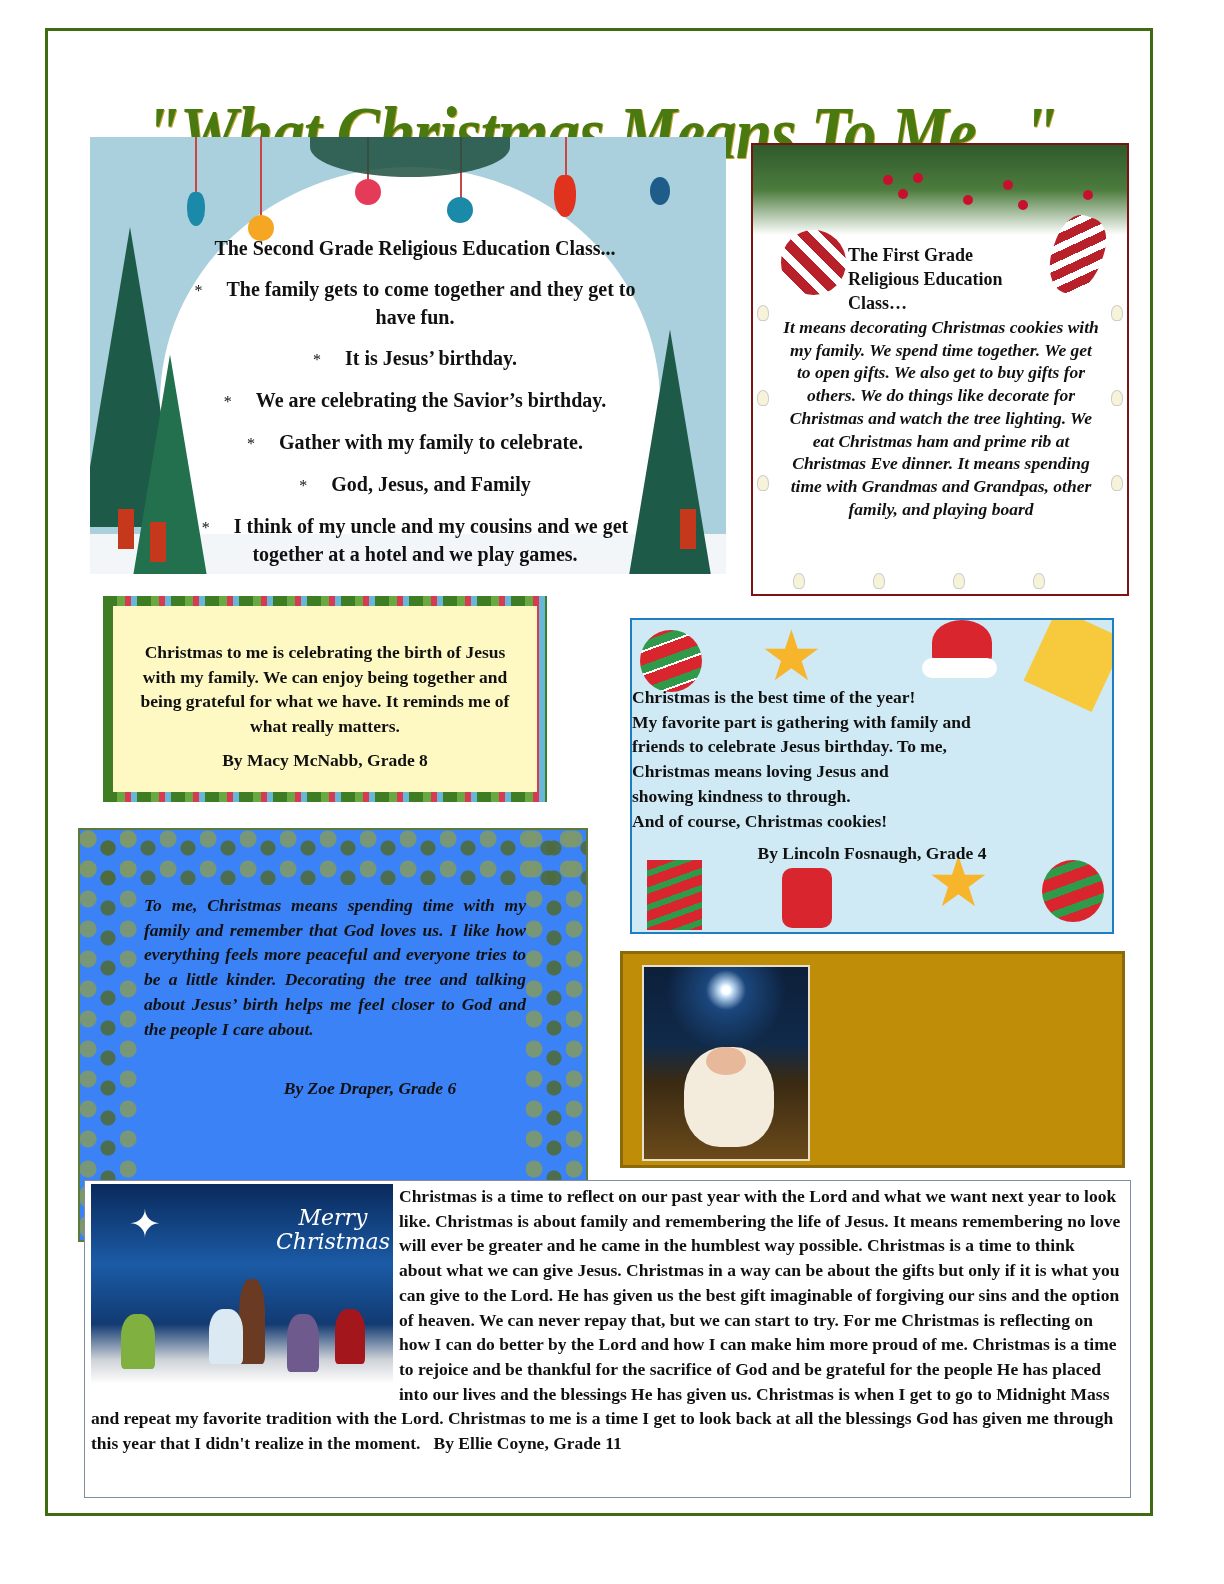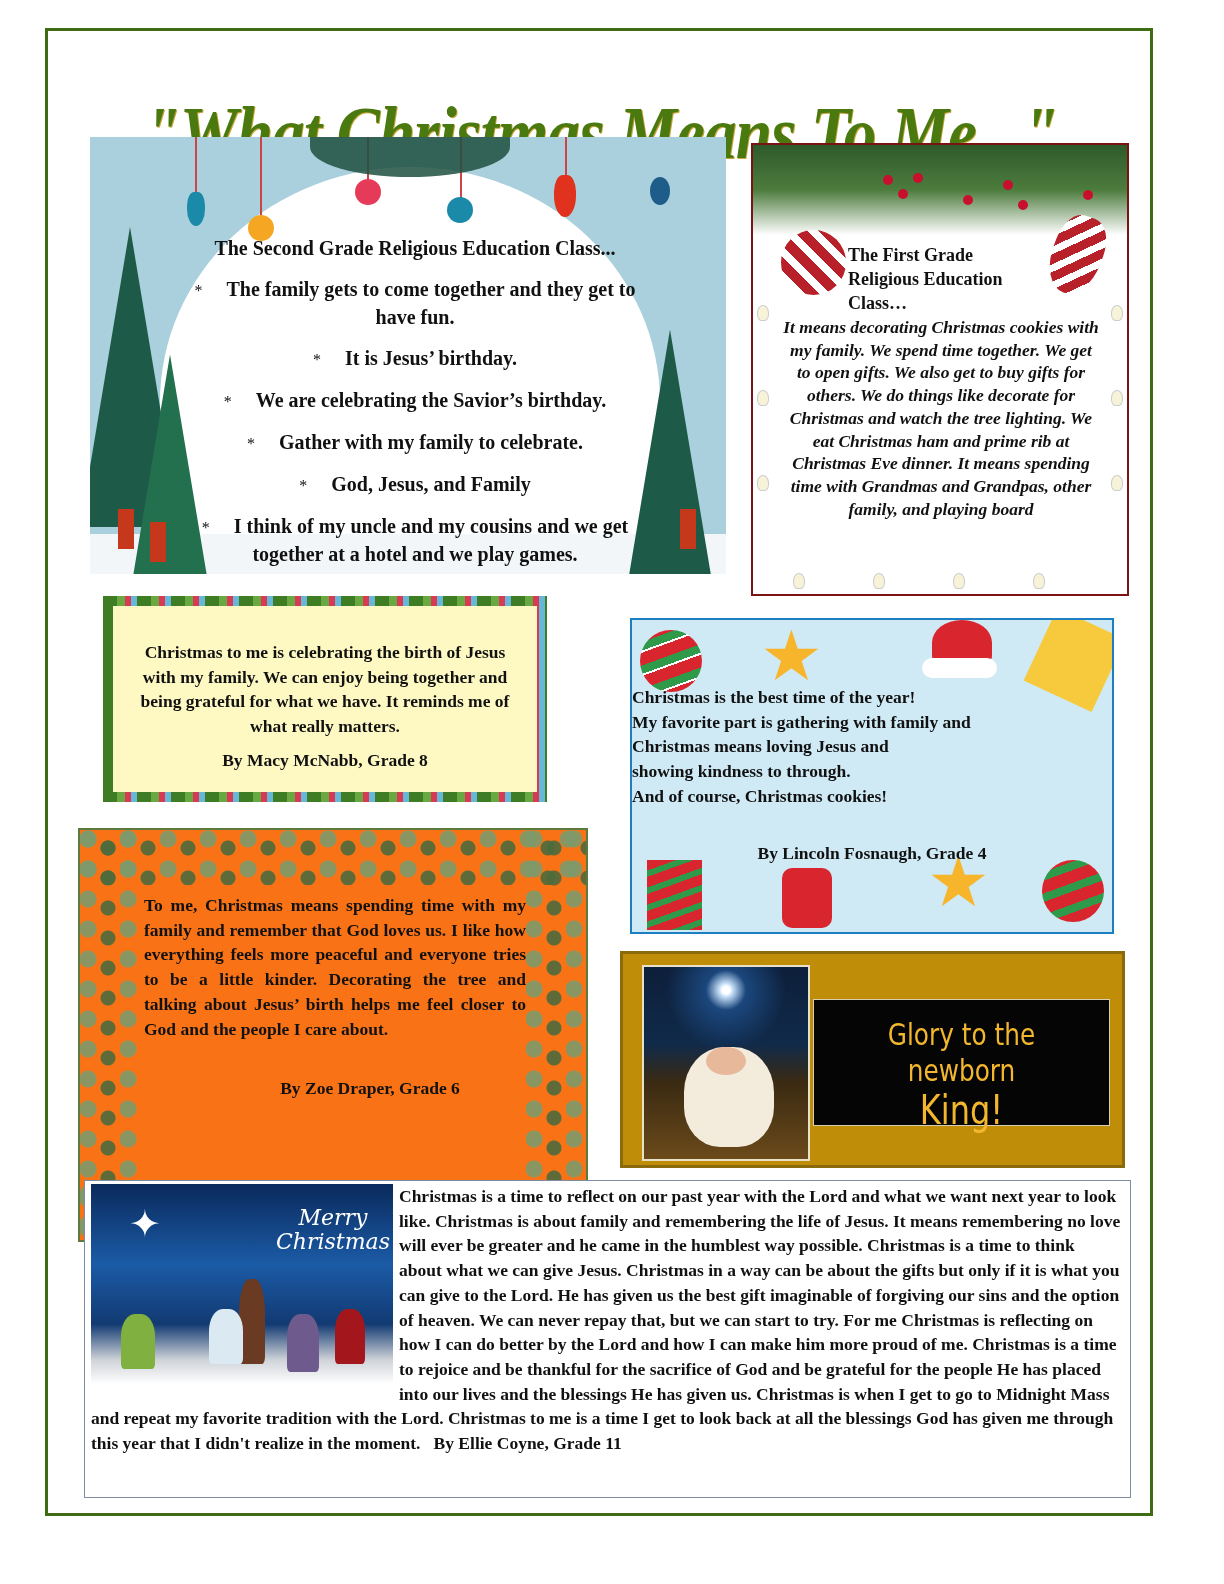--- a/index.html
+++ b/index.html
@@ -37,21 +37,21 @@
     .b3 .body { position: absolute; left: 0; top: 34px; width: 100%; text-align: center; font-size: 17.5px; line-height: 24.7px; }
     .b3 .byline { position: absolute; left: 0; top: 144px; width: 100%; text-align: center; font-size: 17.5px; }
 
     
     .b4 { left: 630px; top: 618px; width: 484px; height: 316px; background: #cfeaf5; border: 2px solid #1d7fc1; }
     .deco { position: absolute; }
     .b4 .body { position: absolute; left: 0; top: 65px; width: 100%; text-align: left; font-size: 17.5px; line-height: 24.7px; }
     .b4 .byline { position: absolute; left: 0; top: 223px; width: 100%; text-align: center; font-size: 17.5px; }
 
     
-    .b5 { left: 78px; top: 828px; width: 510px; height: 414px; background: #f97316; border: 2px solid #5d7a3e; }
+    .b5 { left: 78px; top: 828px; width: 510px; height: 414px; background: #3b82f6; border: 2px solid #5d7a3e; font-style: italic; }
     .leafband { position: absolute; background: radial-gradient(circle at 20% 30%, #7e9a6b 0 8px, transparent 9px), radial-gradient(circle at 70% 60%, #4e6b3c 0 7px, transparent 8px); background-size: 40px 30px; opacity: .9; }
     .b5 .body { position: absolute; left: 64px; top: 63px; width: 382px; text-align: justify; text-align-last: left; font-size: 17.5px; line-height: 24.7px; }
     .b5 .byline { position: absolute; left: 0; top: 248px; width: 100%; text-align: center; font-size: 17.5px; padding-left: 37px; }
 
     
     .b6 { left: 620px; top: 951px; width: 505px; height: 217px; background: #bf8d07; border: 3px solid #8a6a0a; }
     .b6 .nativity { position: absolute; left: 19px; top: 11px; width: 168px; height: 196px; border: 2px solid #e8e0c8; box-sizing: border-box; background: radial-gradient(circle at 50% 12%, #ffffff 0 4px, #d0e8ff 6px, rgba(30,80,140,.8) 20px, transparent 60px), linear-gradient(180deg, #0d1f3a 0%, #102a4a 40%, #3a2a12 60%, #6b4a1a 100%); }
     .b6 .baby { position: absolute; left: 40px; top: 80px; width: 90px; height: 100px; border-radius: 45% 45% 40% 40%; background: #f3ecdc; }
     .b6 .baby-face { position: absolute; left: 62px; top: 80px; width: 40px; height: 28px; border-radius: 50%; background: #e8b89a; }
     .b6 .banner { position: absolute; left: 190px; top: 45px; width: 297px; height: 127px; background: #050505; border: 1px solid #d8d0b0; box-sizing: border-box; text-align: center; color: #f2b72c; font-family: "DejaVu Sans", sans-serif; }
@@ -143,44 +143,41 @@
   <div class="deco" style="left:300px;top:0;width:60px;height:45px;border-radius:50% 50% 20% 20%;background:#d9262e;"></div>
   <div class="deco" style="left:290px;top:38px;width:75px;height:20px;border-radius:12px;background:#ffffff;"></div>
   <div class="deco" style="right:0;top:0;width:75px;height:80px;background:#f7c93c;transform:rotate(25deg);"></div>
   <div class="deco" style="left:15px;top:240px;width:55px;height:70px;background:repeating-linear-gradient(160deg,#d9262e 0 10px,#2f9a4a 10px 16px);"></div>
   <div class="deco" style="left:150px;top:248px;width:50px;height:60px;border-radius:10px;background:#d9262e;"></div>
   <div class="deco" style="left:295px;top:228px;color:#f7b52c;font-size:70px;line-height:70px;">★</div>
   <div class="deco" style="right:8px;top:240px;width:62px;height:62px;border-radius:50%;background:repeating-linear-gradient(160deg,#d9262e 0 12px,#2f9a4a 12px 20px);"></div>
   <div class="body bold">
     <div>Christmas is the best time of the year!</div>
     <div>My favorite part is gathering with family and</div>
+    <div>friends to celebrate Jesus birthday.  To me,</div>
     <div>Christmas means loving Jesus and</div>
     <div>showing kindness to through.</div>
     <div>And of course, Christmas cookies!</div>
   </div>
   <div class="byline bold">By Lincoln Fosnaugh, Grade 4</div>
 </div>
 
 <div class="box b5">
   <div class="leafband" style="left:0;top:0;width:100%;height:55px;"></div>
   <div class="leafband" style="left:0;bottom:0;width:100%;height:55px;"></div>
   <div class="leafband" style="left:0;top:0;width:60px;height:100%;"></div>
   <div class="leafband" style="right:0;top:0;width:60px;height:100%;"></div>
   <div class="body bold">To me, Christmas means spending time with my family and remember that God loves us. I like how everything feels more peaceful and everyone tries to be a little kinder. Decorating the tree and talking about Jesus’ birth helps me feel closer to God and the people I care about.</div>
   <div class="byline bold">By Zoe Draper, Grade 6</div>
 </div>
 
 <div class="box b6">
   <div class="nativity">
     <div class="baby"></div>
     <div class="baby-face"></div>
-  </div>
-  <div class="banner">
-    <span class="line1">Glory to the newborn</span>
-    <span class="line2">King!</span>
   </div>
 </div>
 
 <div class="box b7">
   <div class="img">
     <div class="bstar">✦</div>
     <div class="merry">
       <div>Merry</div>
       <div>Christmas</div>
     </div>

